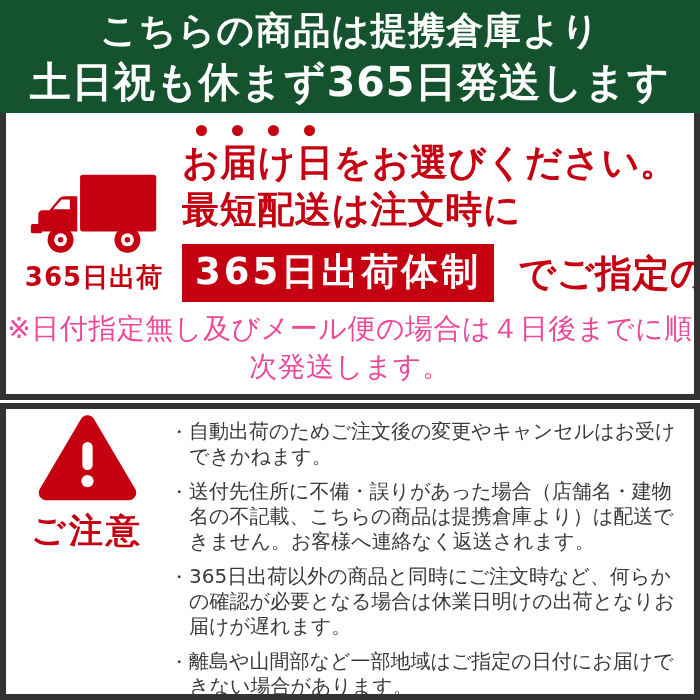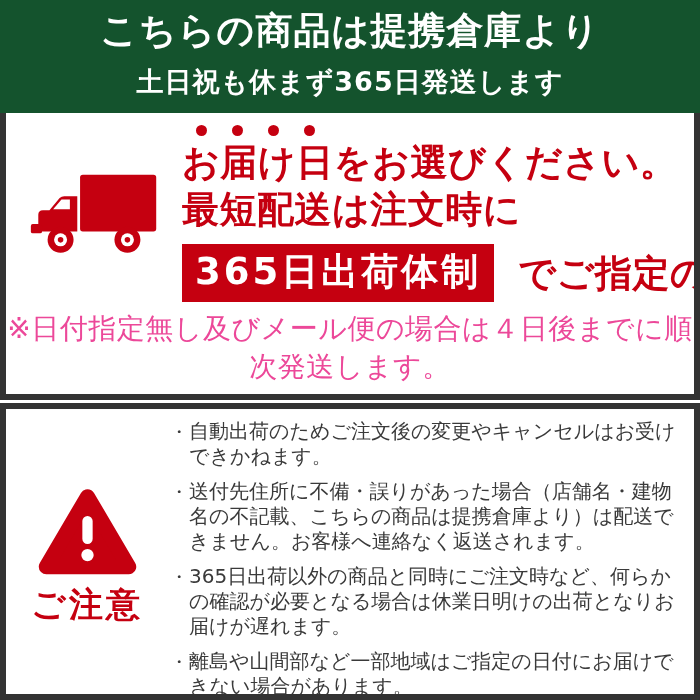--- a/index.html
+++ b/index.html
@@ -14,21 +14,21 @@
   .banner {
     height: 113px;
     background: #14532d;
     color: #ffffff;
     text-align: center;
     font-weight: bold;
     padding-top: 6px;
     overflow: hidden;
   }
   .banner-line1 { font-size: 37px; line-height: 50px; letter-spacing: 1px; }
-  .banner-line2 { font-size: 27px; line-height: 52px; letter-spacing: 1px; }
+  .banner-line2 { font-size: 41px; line-height: 52px; letter-spacing: 1px; }
 
   
   .delivery-box {
     height: 287px;
     border: 6px solid #333333;
     border-top: none;
     background: #fff;
     overflow: hidden;
   }
   .delivery-main { display: flex; }
@@ -79,21 +79,20 @@
     margin-top: 3px;
     border: 6px solid #333333;
     background: #fff;
     display: flex;
     overflow: hidden;
   }
   .caution-left {
     width: 162px;
     flex: none;
     text-align: center;
-    padding-top: 74px;
   }
   .warning-svg { width: 103px; height: auto; display: block; margin: 0 auto; }
   .caution-label {
     font-size: 34px;
     font-weight: bold;
     color: #c50010;
     margin-top: 7px;
     letter-spacing: 3px;
   }
   .caution-list {
@@ -134,20 +133,21 @@
           <path d="M10,63 L10,45 Q10,40 15,40 L22,40 L33,27 Q35,25 38,25 L52,25 L52,63 Z" fill="#c50010"></path>
           <path d="M26,39 L35,28.5 L44,28.5 L44,39 Z" fill="#ffffff"></path>
           <rect x="2" y="55" width="12" height="10" rx="2" fill="#c50010"></rect>
           <circle cx="34" cy="72" r="14" fill="#c50010"></circle>
           <circle cx="34" cy="72" r="7" fill="#ffffff"></circle>
           <circle cx="34" cy="72" r="3" fill="#c50010"></circle>
           <circle cx="106" cy="72" r="14" fill="#c50010"></circle>
           <circle cx="106" cy="72" r="7" fill="#ffffff"></circle>
           <circle cx="106" cy="72" r="3" fill="#c50010"></circle>
         </svg>
+        <div class="truck-label">365日出荷</div>
       </div>
 
       <div class="delivery-right">
         <div class="dots">
           <span class="dot"></span>
           <span class="dot"></span>
           <span class="dot"></span>
           <span class="dot"></span>
         </div>
         <div class="r-line">お届け日をお選びください。</div>

